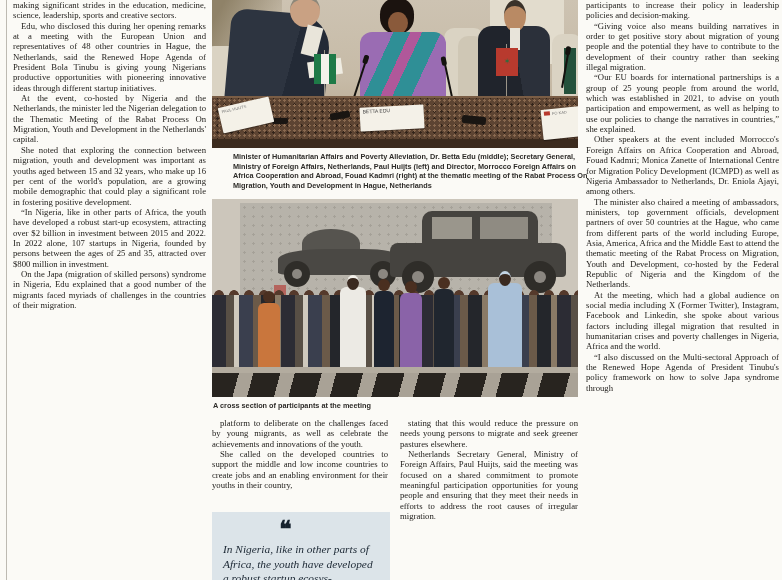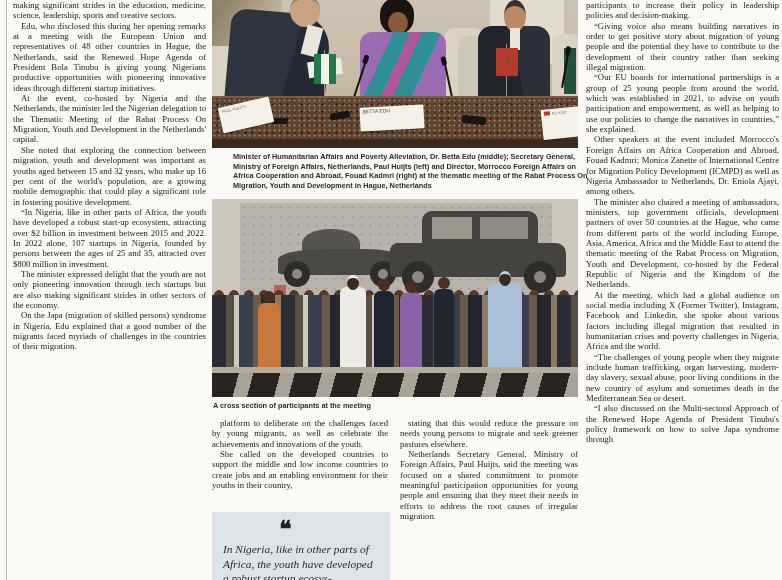--- a/index.html
+++ b/index.html
@@ -128,21 +128,20 @@
 
 <div class="page">
   <div class="left-rule"></div>
 
   <div class="col col1">
       <p class="para">making significant strides in the education, medicine, science, leadership, sports and creative sectors.</p>
       <p class="para">Edu, who disclosed this during her opening remarks at a meeting with the European Union and representatives of 48 other countries in Hague, the Netherlands, said the Renewed Hope Agenda of President Bola Tinubu is giving young Nigerians productive opportunities with pioneering innovative ideas through different startup initiatives.</p>
       <p class="para">At the event, co-hosted by Nigeria and the Netherlands, the minister led the Nigerian delegation to the Thematic Meeting of the Rabat Process On Migration, Youth and Development in the Netherlands' capital.</p>
       <p class="para">She noted that exploring the connection between migration, youth and development was important as youths aged between 15 and 32 years, who make up 16 per cent of the world's population, are a growing mobile demographic that could play a significant role in fostering positive development.</p>
       <p class="para">“In Nigeria, like in other parts of Africa, the youth have developed a robust start-up ecosystem, attracting over $2 billion in investment between 2015 and 2022. In 2022 alone, 107 startups in Nigeria, founded by persons between the ages of 25 and 35, attracted over $800 million in investment.</p>
-      <p class="para">The minister expressed delight that the youth are not only pioneering innovation through tech startups but are also making significant strides in other sectors of the economy.</p>
       <p class="para">On the Japa (migration of skilled persons) syndrome in Nigeria, Edu explained that a good number of the migrants faced myriads of challenges in the countries of their migration.</p>
     </div>
 
   <div class="middle">
 
     <div class="photo1">
       <div class="p1-shadow-left"></div>
       <div class="p1-light-right"></div>
       <div class="chair ch1"></div>
       <div class="chair ch2"></div>
@@ -244,16 +243,15 @@
     </div>
   </div>
 
   <div class="col col4">
       <p class="para">participants to increase their policy in leadership policies and decision-making.</p>
       <p class="para">“Giving voice also means building narratives in order to get positive story about migration of young people and the potential they have to contribute to the development of their country rather than seeking illegal migration.</p>
       <p class="para">“Our EU boards for international partnerships is a group of 25 young people from around the world, which was established in 2021, to advise on youth participation and empowerment, as well as helping to use our policies to change the narratives in countries,” she explained.</p>
       <p class="para">Other speakers at the event included Morrocco's Foreign Affairs on Africa Cooperation and Abroad, Fouad Kadmri; Monica Zanette of International Centre for Migration Policy Development (ICMPD) as well as Nigeria Ambassador to Netherlands, Dr. Eniola Ajayi, among others.</p>
       <p class="para">The minister also chaired a meeting of ambassadors, ministers, top government officials, development partners of over 50 countries at the Hague, who came from different parts of the world including Europe, Asia, America, Africa and the Middle East to attend the thematic meeting of the Rabat Process on Migration, Youth and Development, co-hosted by the Federal Republic of Nigeria and the Kingdom of the Netherlands.</p>
       <p class="para">At the meeting, which had a global audience on social media including X (Former Twitter), Instagram, Facebook and Linkedin, she spoke about various factors including illegal migration that resulted in humanitarian crises and poverty challenges in Nigeria, Africa and the world.</p>
-      <p class="para">“The challenges of young people when they migrate include human trafficking, organ harvesting, modern-day slavery, sexual abuse, poor living conditions in the new country of asylum and sometimes death in the Mediterranean Sea or desert.</p>
       <p class="para">“I also discussed on the Multi-sectoral Approach of the Renewed Hope Agenda of President Tinubu's policy framework on how to solve Japa syndrome through</p>
     </div>
 </div>
 
 </body></html>

